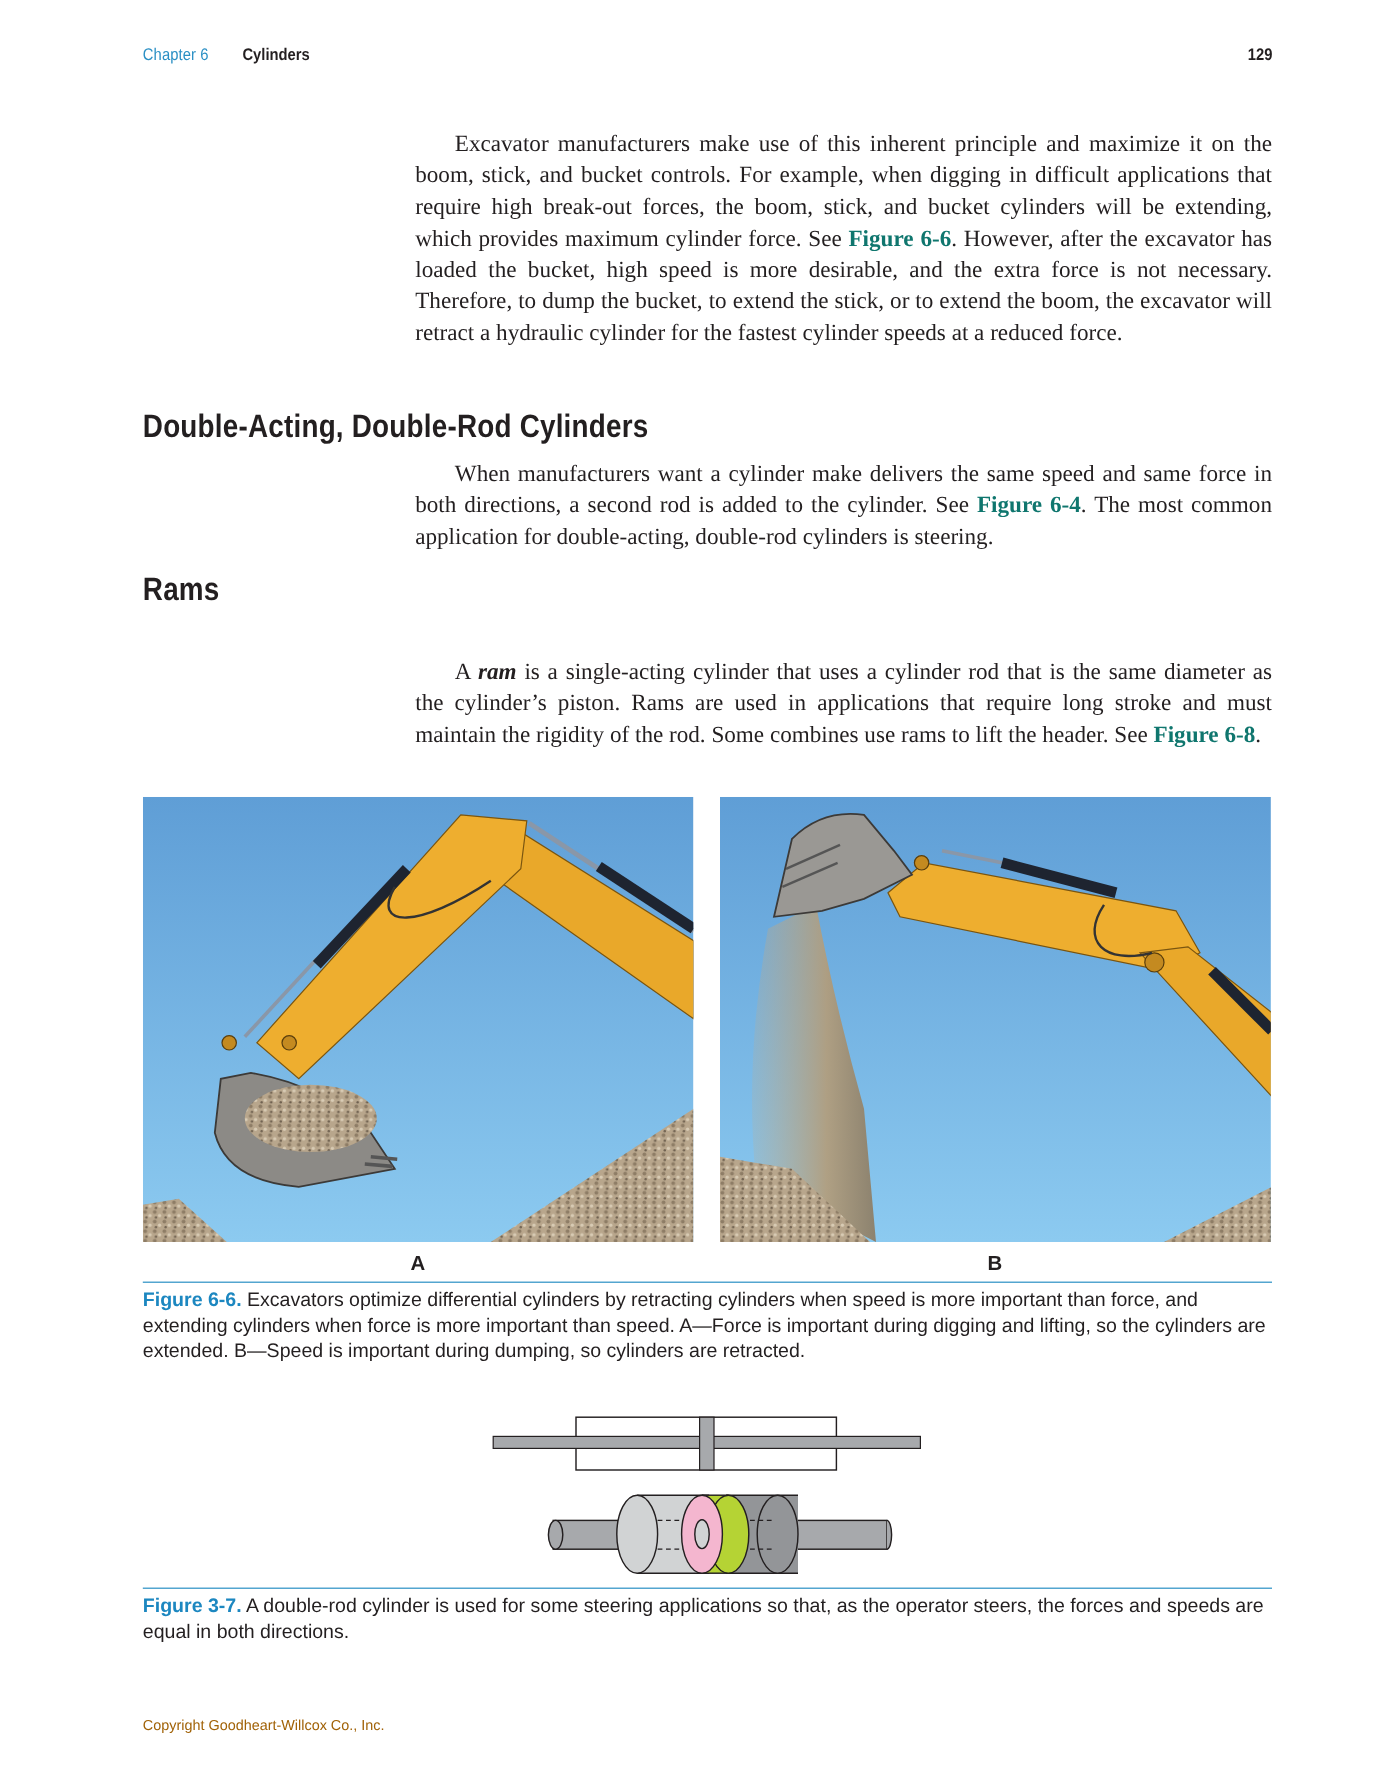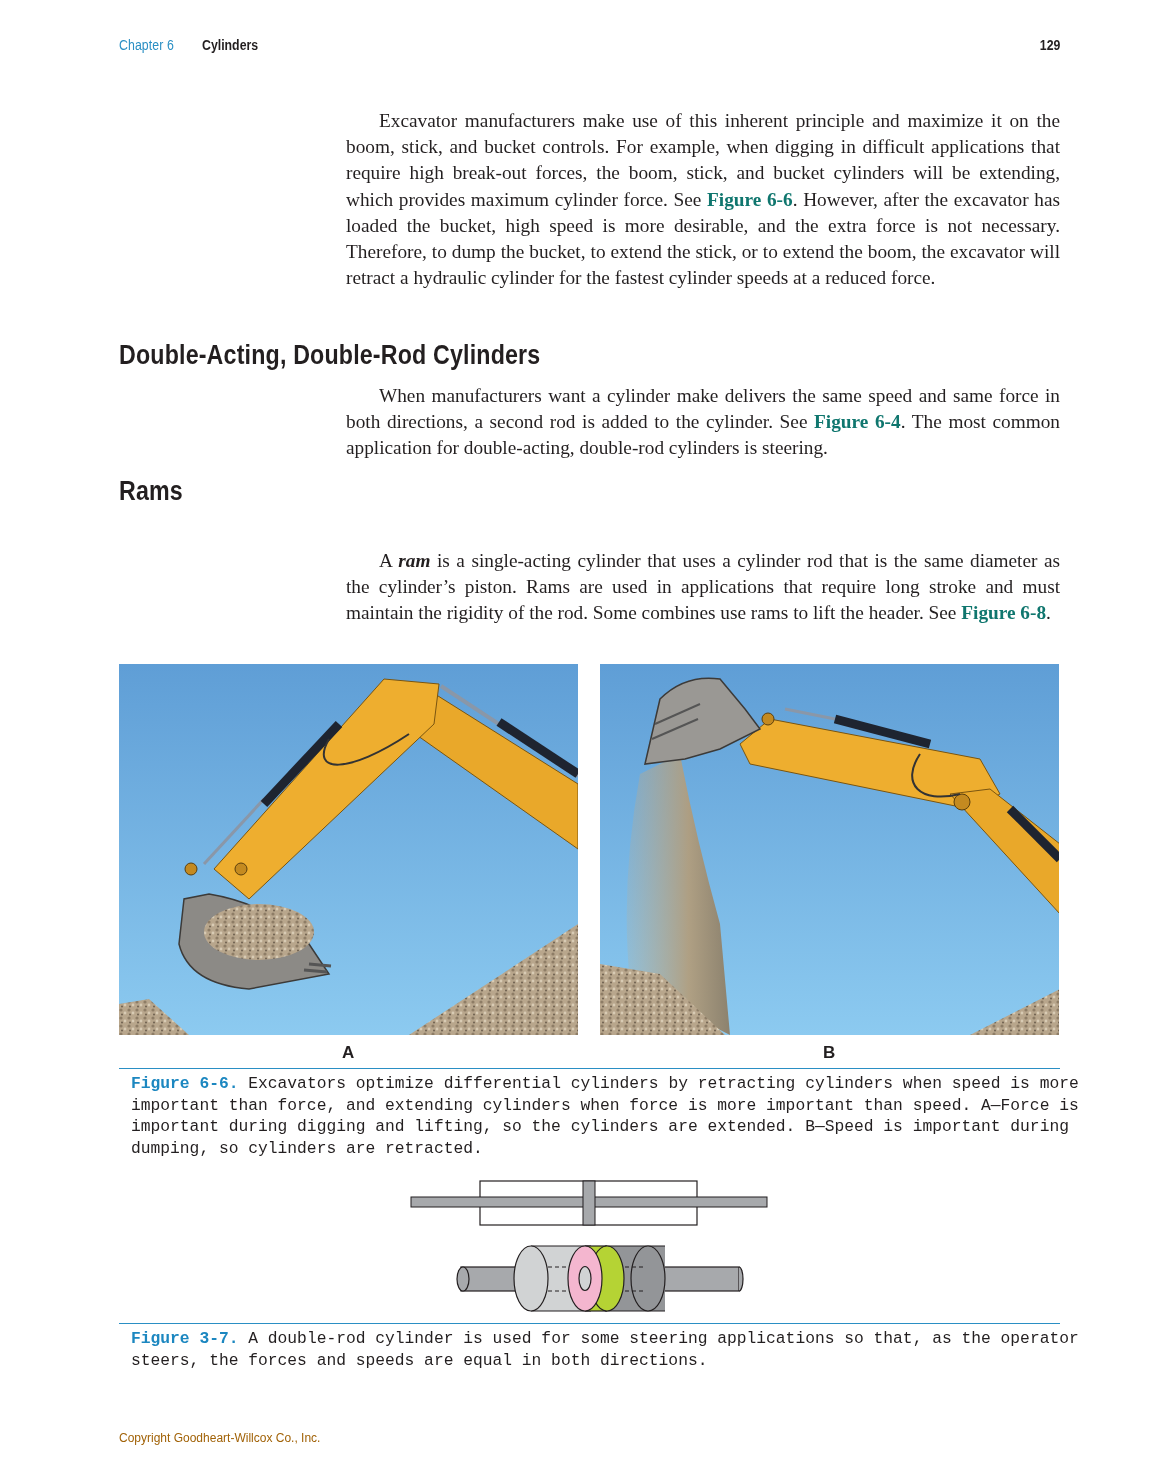--- a/index.html
+++ b/index.html
@@ -9,21 +9,21 @@
   .hdr-title { left:202px; top:37px; font-family:"Liberation Sans", sans-serif; font-size:14px; font-weight:bold; color:#231f20; transform:scaleX(0.88); transform-origin:left;}
   .hdr-page { right:96px; top:37px; font-family:"Liberation Sans", sans-serif; font-size:14px; font-weight:bold; color:#231f20; transform:scaleX(0.88); transform-origin:right;}
   .para { left:346px; width:714px; font-size:19.3px; line-height:26.2px; text-align:justify; color:#231f20; }
   .para p { margin:0; text-indent:33px; }
   .xref { color:#0f766e; font-weight:bold; }
   .h2 { left:119px; font-family:"Liberation Sans", sans-serif; font-weight:bold; font-size:27px; color:#231f20; transform:scaleX(0.86); transform-origin:left; letter-spacing:0.2px;}
   .photo { top:664px; width:459px; height:371px; overflow:hidden; }
   .photo svg { display:block; }
   .panel-label { top:1043px; font-family:"Liberation Sans", sans-serif; font-weight:bold; font-size:17px; color:#231f20; }
   .rule { left:119px; width:941px; height:1px; background:#2a8fc4; }
-  .caption { left:119px; width:950px; font-family:Liberation Mono, monospace; font-size:16.3px; line-height:21.5px; color:#231f20;margin-left:12px; }
+  .caption { left:119px; width:950px; font-family:Liberation Sans, sans-serif; font-size:16.3px; line-height:21.5px; color:#231f20; }
   .caption .fig { color:#1c87c0; font-weight:bold; }
   .copyright { left:119px; top:1431px; font-family:"Liberation Sans", sans-serif; font-size:12px; color:#a16207; }
 </style>
 </head>
 <body>
 
 <div class="abs hdr-chapter">Chapter 6</div>
 <div class="abs hdr-title">Cylinders</div>
 <div class="abs hdr-page">129</div>
 

